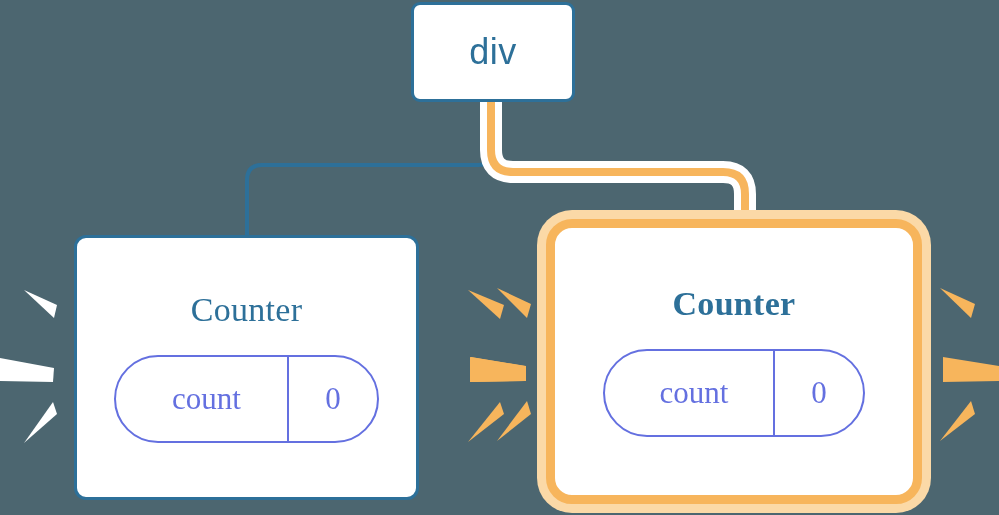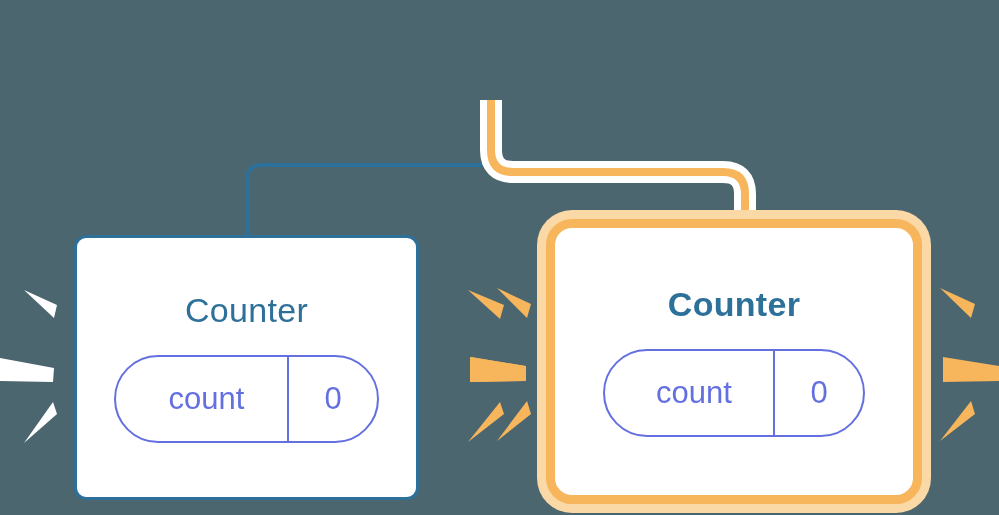--- a/index.html
+++ b/index.html
@@ -87,20 +87,21 @@
   .card-inner {
     position: absolute;
     left: 0;
     top: 0;
     right: 0;
     bottom: 0;
     display: flex;
     flex-direction: column;
     align-items: center;
     justify-content: center;
+    font-family: Liberation Serif, serif;
   }
   .card-title {
     color: #2d7099;
     line-height: 1;
   }
   .card-plain .card-title {
     font-size: 34px;
     font-weight: 400;
     margin-bottom: 28px;
     letter-spacing: 0.3px;
@@ -159,20 +160,23 @@
 
   <svg id="wires" viewBox="0 0 999 515" width="999" height="515" aria-hidden="true">
 
     <path d="M 493 100 L 493 150 Q 493 165 478 165 L 262 165 Q 247 165 247 180 L 247 237" fill="none" stroke="#2d7099" stroke-width="4" stroke-linecap="butt"></path>
 
     <path d="M 491 100 L 491 150 Q 491 172 513 172 L 723 172 Q 745 172 745 194 L 745 240" fill="none" stroke="#ffffff" stroke-width="22" stroke-linecap="butt"></path>
 
     <path d="M 491 100 L 491 150 Q 491 172 513 172 L 723 172 Q 745 172 745 194 L 745 240" fill="none" stroke="#f7b55c" stroke-width="8" stroke-linecap="butt"></path>
   </svg>
 
+  <div class="node-div">
+    <span class="node-div-label">div</span>
+  </div>
 
   <div class="card card-plain" style="border-color: rgb(45, 112, 153);">
     <div class="card-inner">
       <div class="card-title" style="font-weight: 400;">Counter</div>
       <div class="pill">
         <div class="pill-key">count</div>
         <div class="pill-divider"></div>
         <div class="pill-value">0</div>
       </div>
     </div>

